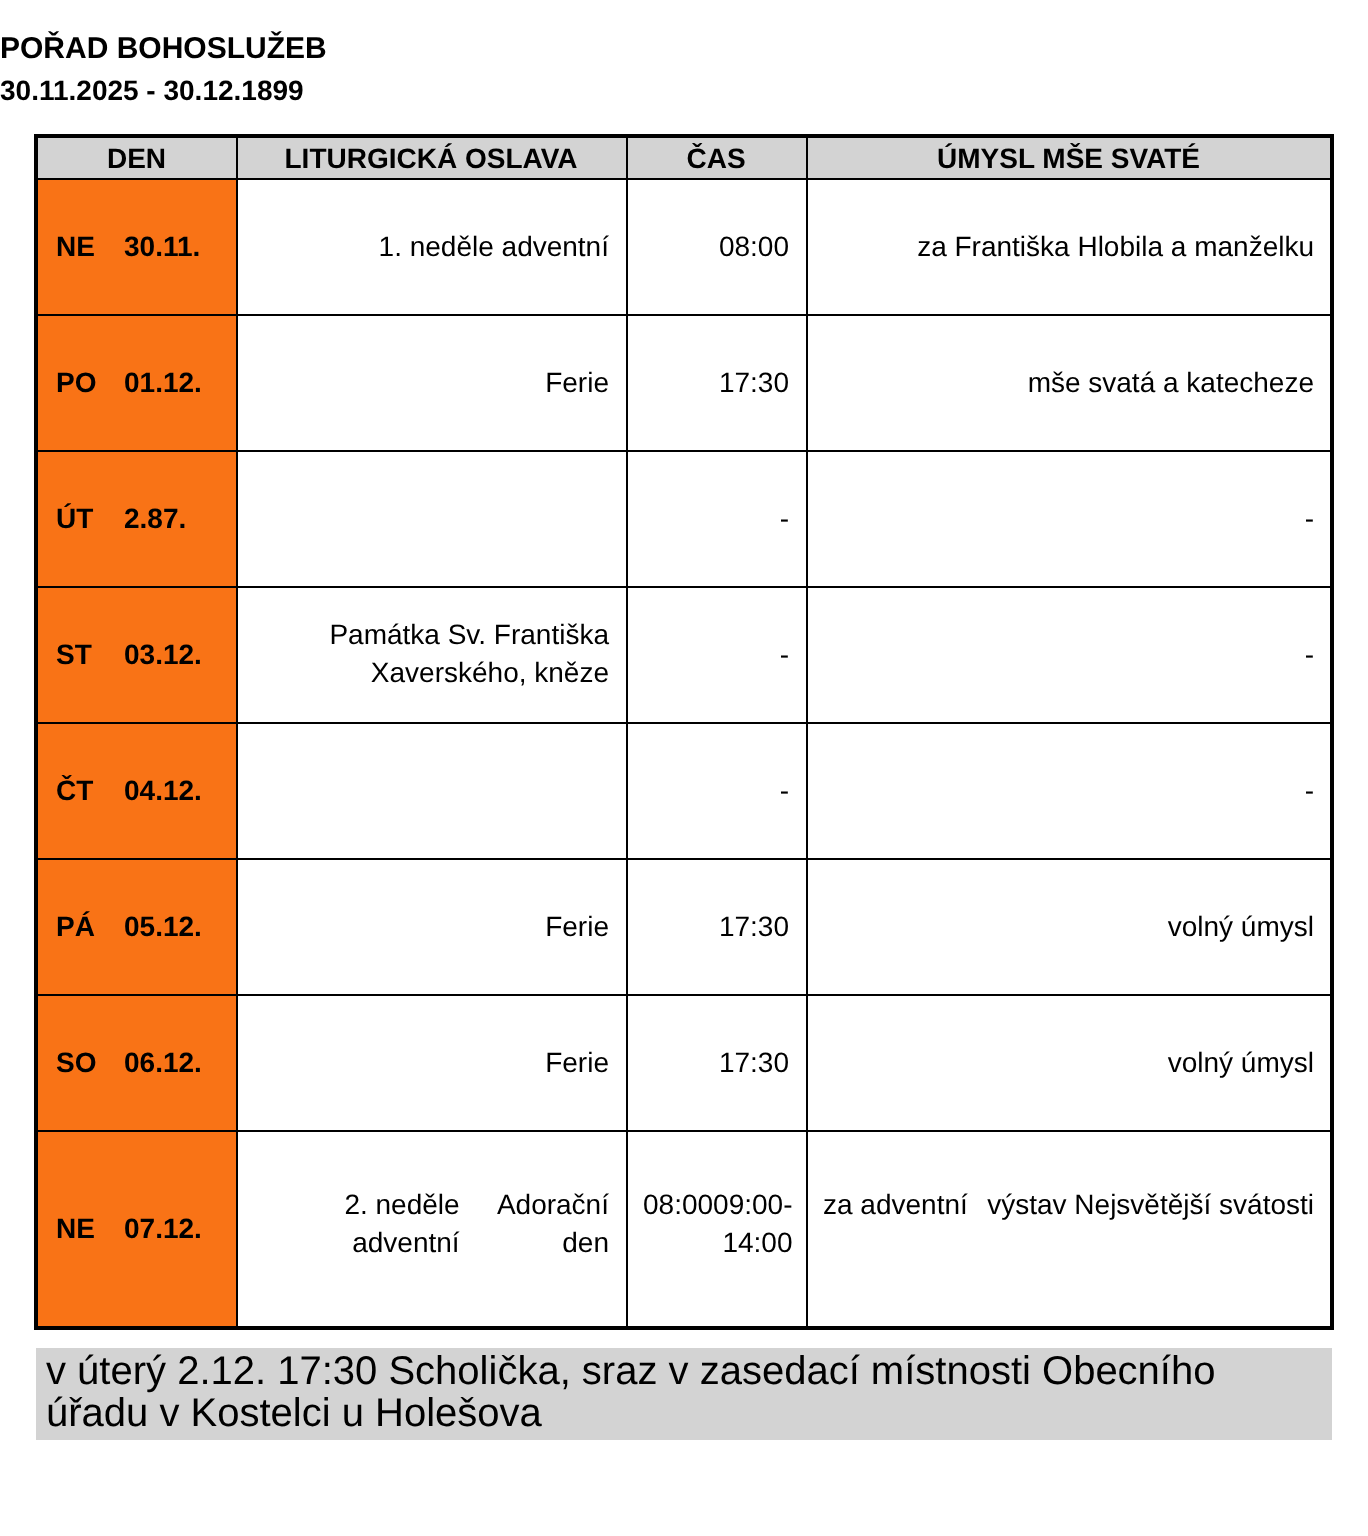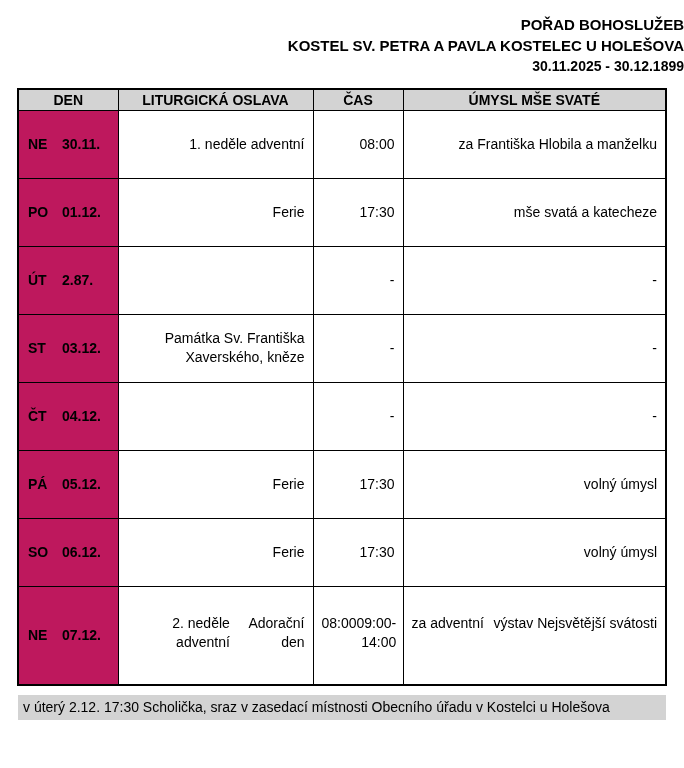--- a/index.html
+++ b/index.html
@@ -7,21 +7,21 @@
     margin: 0;
     padding: 0;
     background: #ffffff;
     width: 684px;
     height: 768px;
     font-family: "Liberation Sans", sans-serif;
     color: #000000;
   }
   .page { width: 684px; height: 768px; overflow: hidden; }
 
-  .titles { text-align: right; padding-top: 14px; }
+  .titles { text-align: left; padding-top: 14px; }
   .title-line1, .title-line2 {
     font-weight: bold;
     font-size: 15px;
     line-height: 21px;
   }
   .title-line3 {
     font-size: 14px;
     line-height: 21px;
     font-weight: bold;
   }
@@ -53,21 +53,21 @@
     font-size: 14px;
     text-align: right;
     vertical-align: middle;
     padding: 2px 8px;
     line-height: 19px;
   }
   .schedule tr.row td { height: 68px; }
   .schedule tr.row-last td { height: 99px; }
 
   td.den {
-    background: #be185d;
+    background: #f97316;
     font-weight: bold;
     text-align: left;
     padding-left: 9px;
     white-space: nowrap;
   }
   td.den .day {
     display: inline-block;
     width: 34px;
   }
 
@@ -78,33 +78,32 @@
     justify-content: space-between;
     height: 95px;
     padding-top: 26px;
     padding-bottom: 4px;
   }
 
   .note {
     width: 648px;
     margin: 9px auto 0 auto;
     background: #d3d3d3;
-    font-size: 14px;
+    font-size: 20px;
     line-height: 21px;
     padding: 2px 5px;
   }
 </style>
 </head>
 <body>
 
 <div class="page">
 
   <div class="titles">
     <div class="title-line1">POŘAD BOHOSLUŽEB</div>
-    <div class="title-line2">KOSTEL SV. PETRA A PAVLA KOSTELEC U HOLEŠOVA</div>
     <div class="title-line3">30.11.2025 - 30.12.1899</div>
   </div>
 
   <table class="schedule">
     <colgroup>
         <col class="c1">
         <col class="c2">
         <col class="c3">
         <col class="c4">
       </colgroup>

